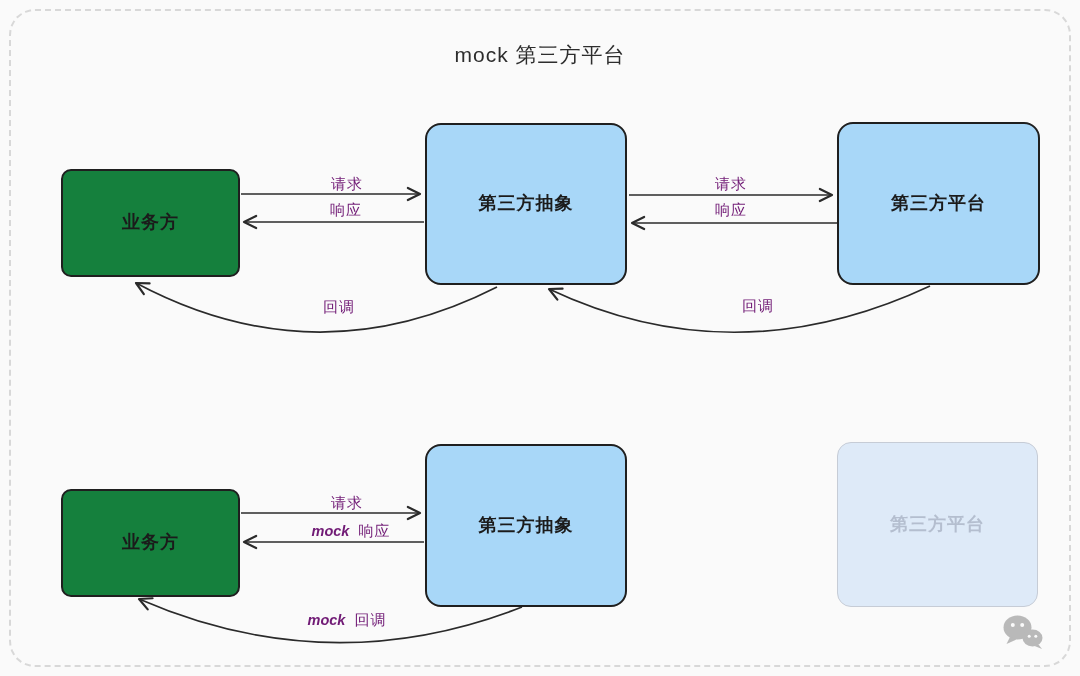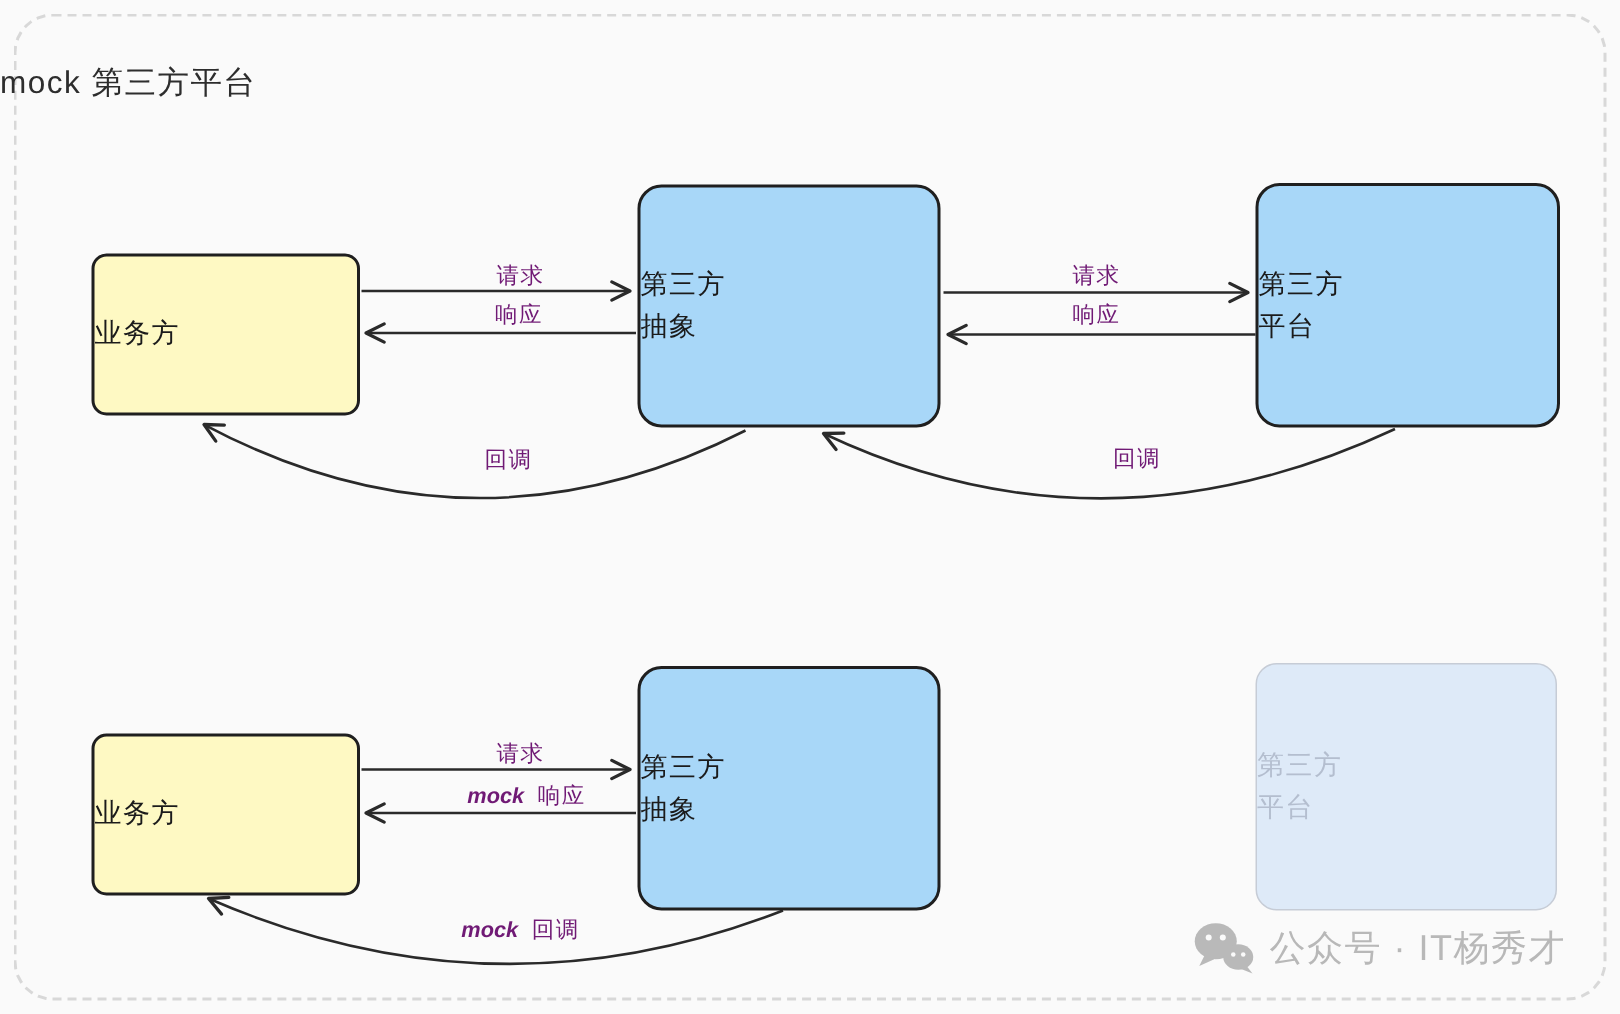--- a/index.html
+++ b/index.html
@@ -13,41 +13,42 @@
   .dashed-frame {
     position: absolute;
     left: 9px; top: 9px; right: 9px; bottom: 9px;
     border: 2px dashed #d8d8d8;
     border-radius: 26px;
     pointer-events: none;
   }
   .title {
     position: absolute;
     left: 0; top: 41px; width: 100%;
+    text-align: center;
     font-size: 21px;
     font-weight: 500;
     color: #2d2d2d;
     letter-spacing: 1px;
   }
   .arrows { position: absolute; left: 0; top: 0; width: 1080px; height: 676px; }
   .box {
     position: absolute;
     box-sizing: border-box;
     display: flex;
-    flex-direction: column;
-    align-items: flex-start;
+    flex-direction: row;
+    align-items: center;
     justify-content: center;
     border: 2px solid #1f1f1f;
     font-size: 18px;
-    font-weight: 400;
+    font-weight: 700;
     color: #1b1b1b;
     line-height: 1.55;
     letter-spacing: 1px;
   }
-  .box.yellow { background: #fef9c3; border-radius: 10px; }
+  .box.yellow { background: #15803d; border-radius: 10px; }
   .box.blue   { background: #a8d7f8; border-radius: 16px; }
   .box.faded  {
     background: #deeaf8;
     border: 1.5px solid #c6ccd6;
     color: #b4becf;
     border-radius: 14px;
   }
   .lbl {
     position: absolute;
     transform: translate(-50%, -50%);
@@ -157,16 +158,15 @@
     <svg width="42" height="36" viewBox="0 0 42 36">
       <ellipse cx="15.5" cy="13.5" rx="14" ry="12" fill="#b9b9b9"></ellipse>
       <path d="M8,23 L4.5,30 L14.5,25.5 Z" fill="#b9b9b9"></path>
       <circle cx="10.8" cy="11" r="2" fill="#fafafa"></circle>
       <circle cx="20.2" cy="11" r="2" fill="#fafafa"></circle>
       <ellipse cx="30.5" cy="24" rx="10" ry="8.5" fill="#b9b9b9"></ellipse>
       <path d="M36.5,30.5 L40,35 L32,31.8 Z" fill="#b9b9b9"></path>
       <circle cx="27.2" cy="22.3" r="1.5" fill="#fafafa"></circle>
       <circle cx="33.8" cy="22.3" r="1.5" fill="#fafafa"></circle>
     </svg>
-    <span class="watermark-text">公众号 · IT杨秀才</span>
   </div>
 
 </div>
 
 </body></html>

